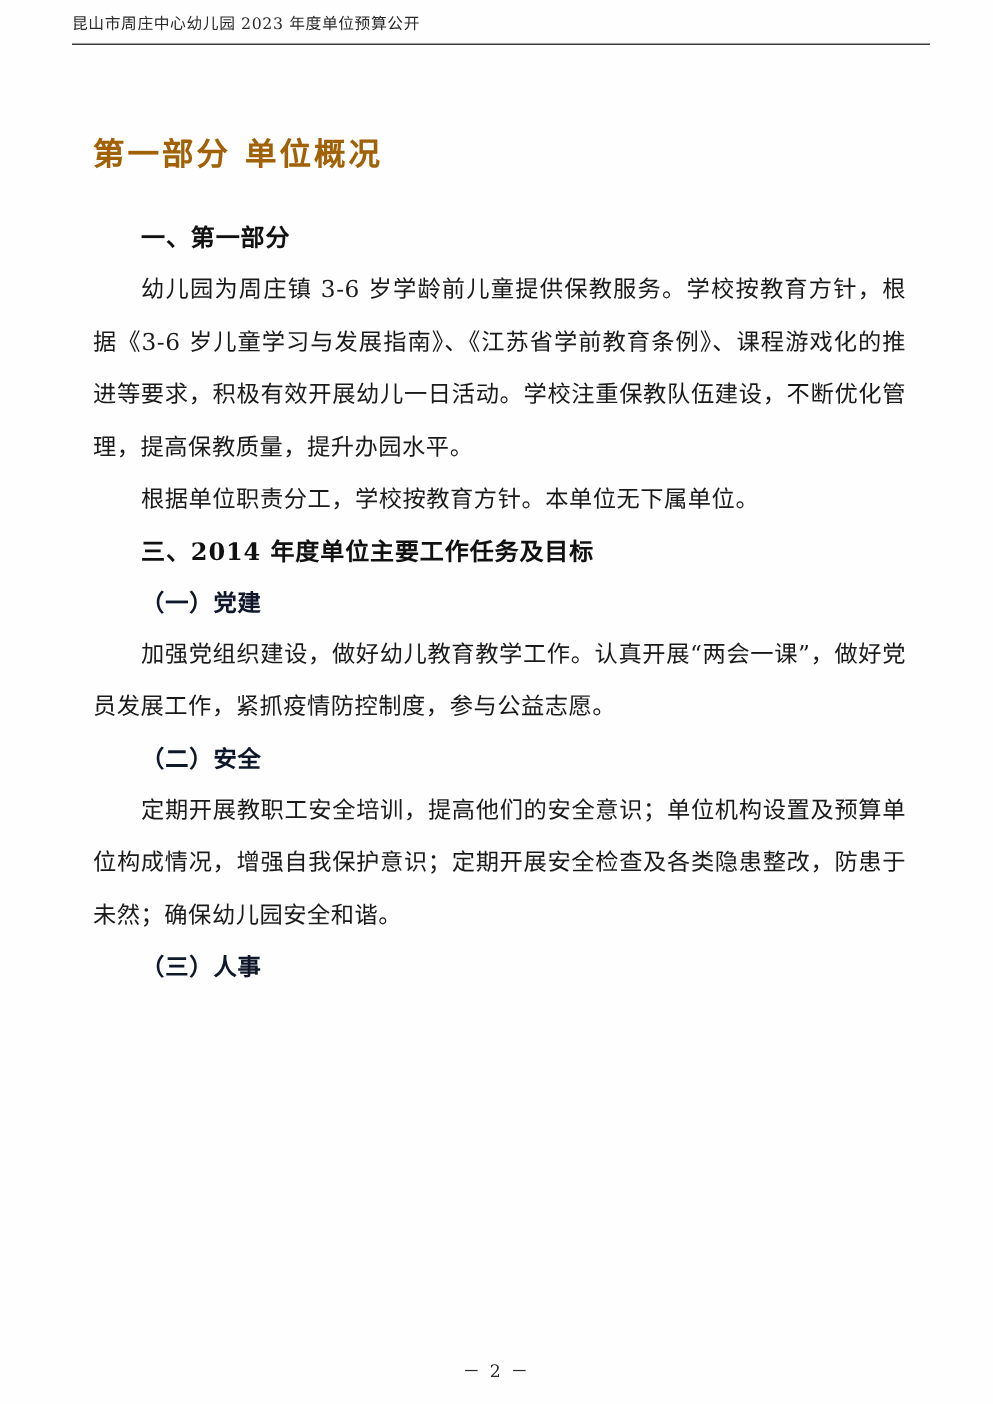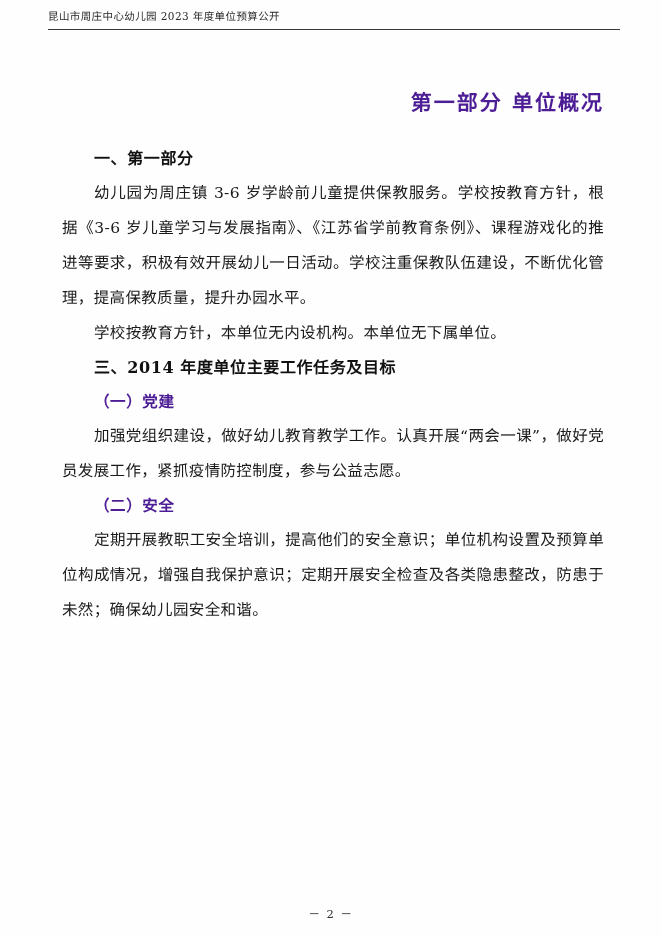--- a/index.html
+++ b/index.html
@@ -49,46 +49,46 @@
 
   
   .content {
     position: absolute;
     left: 62px;
     right: 58px;
     top: 86px;
   }
 
   .doc-title {
-    text-align: right;
+    text-align: left;
     font-size: 21px;
     font-weight: bold;
     letter-spacing: 2px;
     margin: 0 0 22px 0;
     line-height: 34px;
-    color: #4c1d95;
+    color: #a16207;
   }
 
   .heading-1 {
     font-size: 16px;
     font-weight: bold;
     line-height: 34px;
     margin: 0;
     text-indent: 32px;
     letter-spacing: 0.6px;
     color: #111;
   }
 
   .heading-2 {
     font-size: 15.5px;
     line-height: 34px;
     margin: 0;
     text-indent: 32px;
     letter-spacing: 0.6px;
-    color: #4c1d95;
+    color: #0f172a;
   }
 
   .para {
     font-size: 15.5px;
     line-height: 35px;
     margin: 0;
     text-indent: 32px;
     text-align: justify;
     text-justify: inter-ideograph;
     letter-spacing: 0.35px;
@@ -119,30 +119,31 @@
     <div class="page-header-rule"></div>
   </div>
 
   <div class="content">
 
     <h1 class="doc-title">第一部分  单位概况</h1>
 
     <h2 class="heading-1">一、第一部分</h2>
     <p class="para">幼儿园为周庄镇 3-6 岁学龄前儿童提供保教服务。学校按教育方针，根据《3-6 岁儿童学习与发展指南》、《江苏省学前教育条例》、课程游戏化的推进等要求，积极有效开展幼儿一日活动。学校注重保教队伍建设，不断优化管理，提高保教质量，提升办园水平。</p>
 
-    <p class="para">学校按教育方针，本单位无内设机构。本单位无下属单位。</p>
+    <p class="para">根据单位职责分工，学校按教育方针。本单位无下属单位。</p>
 
     <h2 class="heading-1">三、2014 年度单位主要工作任务及目标</h2>
 
     <h3 class="heading-2">（一）党建</h3>
     <p class="para">加强党组织建设，做好幼儿教育教学工作。认真开展“两会一课”，做好党员发展工作，紧抓疫情防控制度，参与公益志愿。</p>
 
     <h3 class="heading-2">（二）安全</h3>
     <p class="para">定期开展教职工安全培训，提高他们的安全意识；单位机构设置及预算单位构成情况，增强自我保护意识；定期开展安全检查及各类隐患整改，防患于未然；确保幼儿园安全和谐。</p>
 
+    <h3 class="heading-2">（三）人事</h3>
 
   </div>
 
   <div class="page-footer">
     <span class="page-number">－ 2 －</span>
   </div>
 
 </div>
 
 </body></html>

